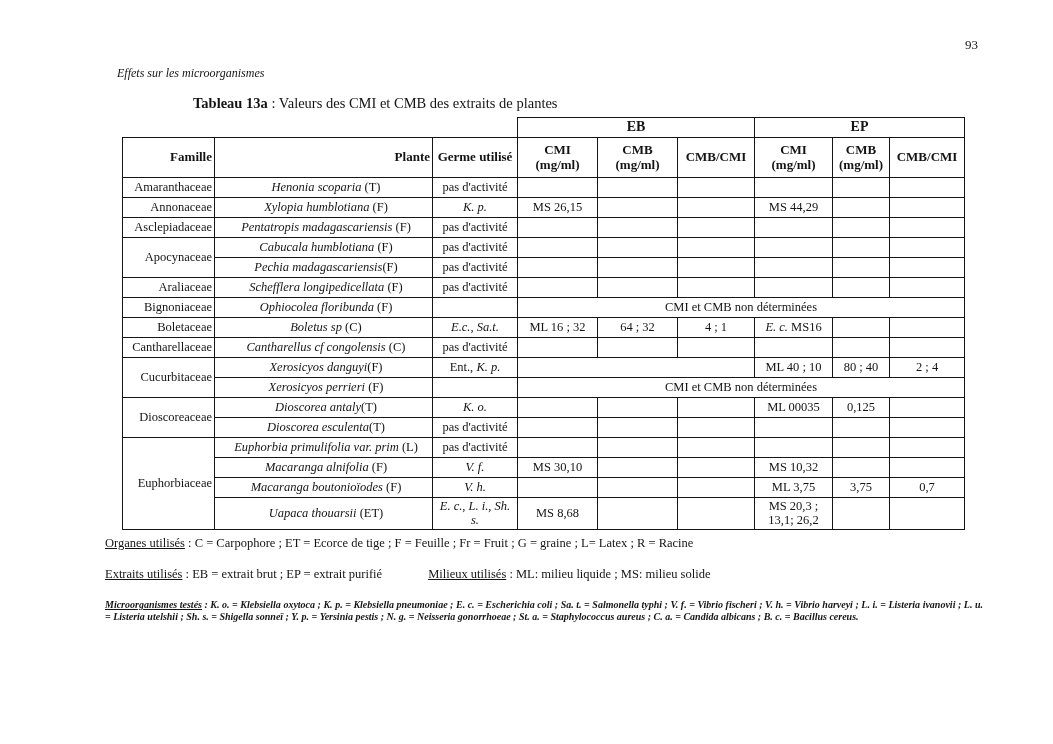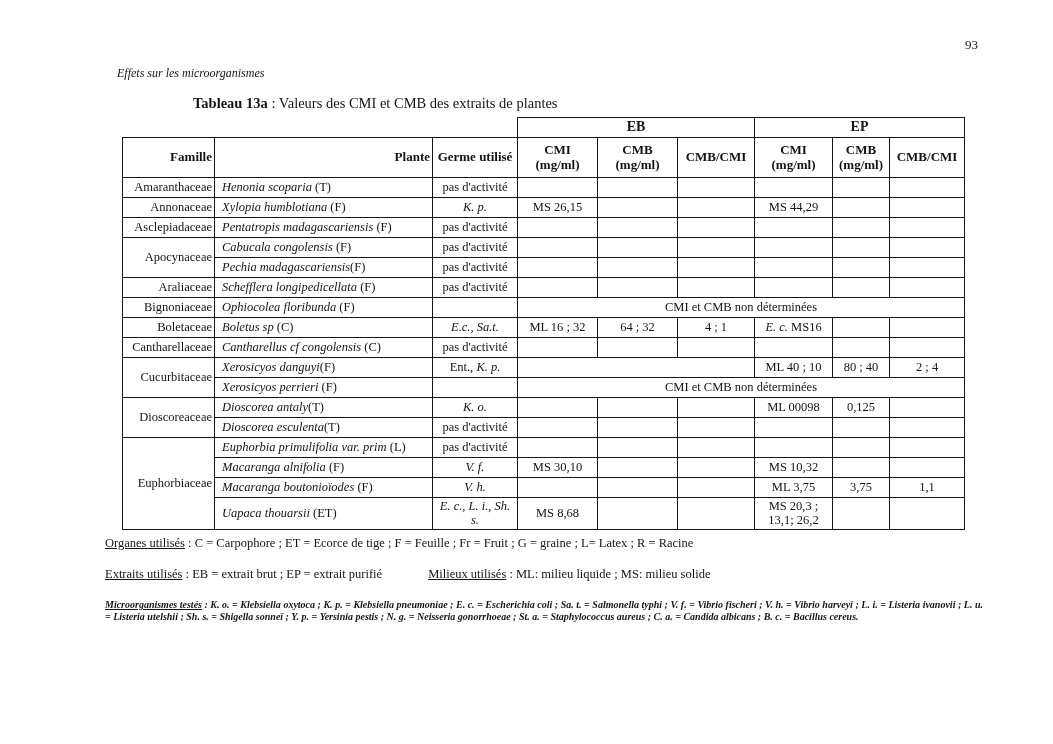--- a/index.html
+++ b/index.html
@@ -22,21 +22,21 @@
     border:1px solid #151515; font-size:12.5px; line-height:1.18;
     vertical-align:middle; text-align:center; padding:1px 2px; overflow:hidden;
   }
   .tbl td.corner { border:none; }
   .group-row th { height:18px; font-size:14px; font-weight:bold; }
   .head-row th { height:40px; font-size:13px; font-weight:bold; }
   .head-row th.al { text-align:right; padding-left:6px; }
   .pre { white-space:pre-line; }
   tbody tr { height:20px; }
   td.famille { text-align:right; padding-left:5px; }
-  td.plante { text-align:left; padding-left:7px; }
+  td.plante { text-align:center; padding-left:7px; }
   .note { position:absolute; left:88px; font-size:12.5px; }
   .note-1 { top:536px; }
   .note-2 { top:567px; }
   .note-3 { top:599px; width:878px; font-size:10px; font-style:italic; text-align:justify; line-height:1.16;font-weight:bold; }
   .gap { margin-left:46px; }
 </style>
 </head>
 <body>
 
 <div class="page">
@@ -110,21 +110,21 @@
           <td><span>pas d'activité</span></td>
           <td></td>
           <td></td>
           <td></td>
           <td></td>
           <td></td>
           <td></td>
         </tr>
         <tr>
           <td class="famille" rowspan="2">Apocynaceae</td>
-          <td class="plante"><span class="it">Cabucala congolensis</span><span> (F)</span></td>
+          <td class="plante"><span class="it">Cabucala humblotiana</span><span> (F)</span></td>
           <td><span>pas d'activité</span></td>
           <td></td>
           <td></td>
           <td></td>
           <td></td>
           <td></td>
           <td></td>
         </tr>
         <tr>
           <td class="plante"><span class="it">Pechia madagascariensis</span><span>(F)</span></td>
@@ -189,21 +189,21 @@
           <td></td>
           <td colspan="6">CMI et CMB non déterminées</td>
         </tr>
         <tr>
           <td class="famille" rowspan="2">Dioscoreaceae</td>
           <td class="plante"><span class="it">Dioscorea antaly</span><span>(T)</span></td>
           <td><span class="it">K. o.</span></td>
           <td></td>
           <td></td>
           <td></td>
-          <td>ML 00098</td>
+          <td>ML 00035</td>
           <td>0,125</td>
           <td></td>
         </tr>
         <tr>
           <td class="plante"><span class="it">Dioscorea esculenta</span><span>(T)</span></td>
           <td><span>pas d'activité</span></td>
           <td></td>
           <td></td>
           <td></td>
           <td></td>
@@ -232,21 +232,21 @@
           <td></td>
         </tr>
         <tr>
           <td class="plante"><span class="it">Macaranga boutonioïodes</span><span> (F)</span></td>
           <td><span class="it">V. h.</span></td>
           <td></td>
           <td></td>
           <td></td>
           <td>ML 3,75</td>
           <td>3,75</td>
-          <td>1,1</td>
+          <td>0,7</td>
         </tr>
         <tr>
           <td class="plante"><span class="it">Uapaca thouarsii</span><span> (ET)</span></td>
           <td><span class="it">E. c., L. i., Sh. s.</span></td>
           <td>MS 8,68</td>
           <td></td>
           <td></td>
           <td class="pre">MS 20,3 ;
 13,1; 26,2</td>
           <td></td>

